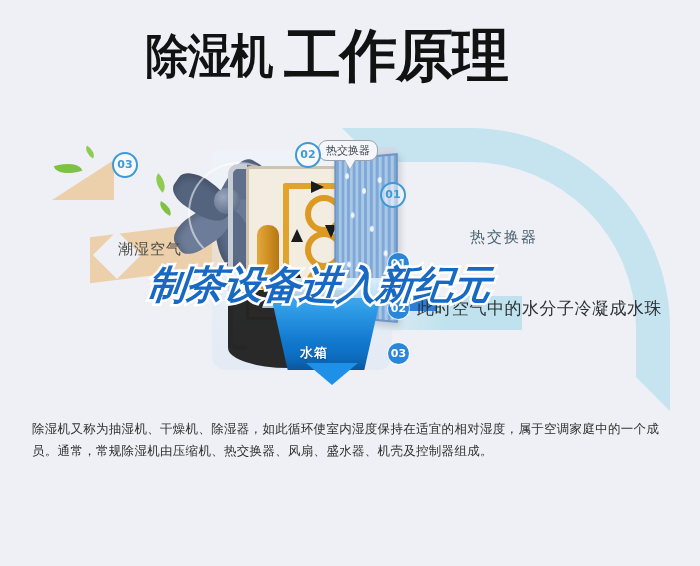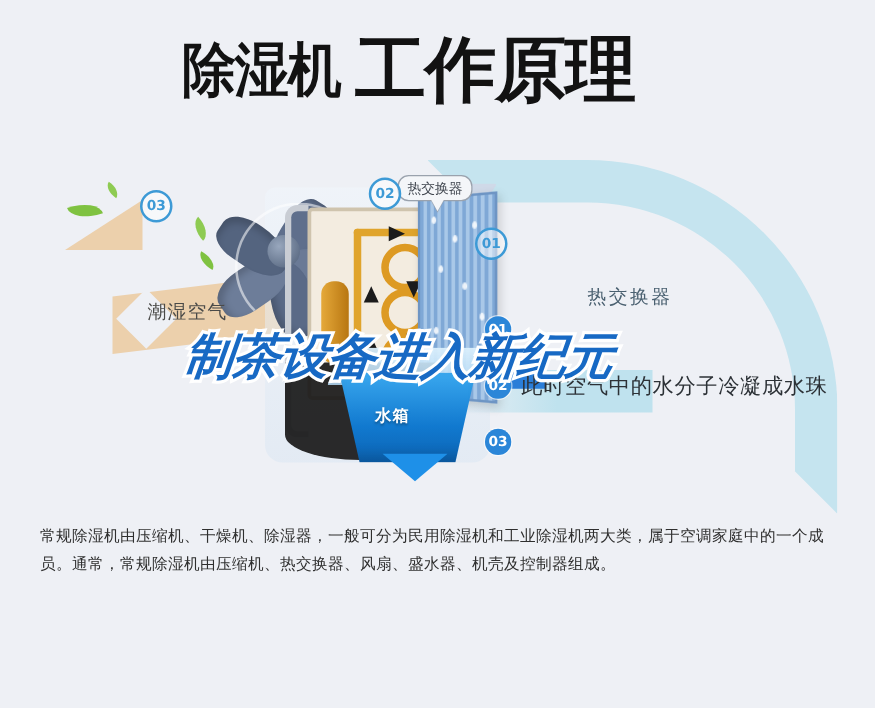--- a/index.html
+++ b/index.html
@@ -262,21 +262,21 @@
   }
   .tank-lid {
     position: absolute;
     left: 262px; top: 158px;
     width: 128px; height: 30px;
     background: linear-gradient(180deg, rgba(220,240,252,.95), rgba(180,218,246,.85));
     clip-path: polygon(6% 30%, 22% 0%, 95% 0%, 100% 58%, 84% 100%, 0% 100%);
   }
   .tank-label {
     position: absolute;
-    left: 300px; top: 204px;
+    left: 300px; top: 224px;
     font-size: 13px;
     color: #ffffff;
     font-weight: 700;
     letter-spacing: 1px;
     text-shadow: 0 1px 2px rgba(0,0,0,.35);
   }
   .tank-tip {
     position: absolute;
     left: 306px; top: 243px;
     width: 0; height: 0;
@@ -488,14 +488,14 @@
     <div class="step-text">此时空气中的水分子冷凝成水珠</div>
   </div>
   <div class="step-row">
     <div class="step-num">03</div>
   </div>
 </div>
 
 <div id="overlay-text">制茶设备进入新纪元</div>
 
 <div id="paragraphs">
-  <p class="para">常规除湿机由压缩机、干燥机、除湿器，一般可分为民用除湿机和工业除湿机两大类，属于空调家庭中的一个成员。通常，常规除湿机由压缩机、热交换器、风扇、盛水器、机壳及控制器组成。</p>
+  <p class="para">除湿机又称为抽湿机、干燥机、除湿器，如此循环使室内湿度保持在适宜的相对湿度，属于空调家庭中的一个成员。通常，常规除湿机由压缩机、热交换器、风扇、盛水器、机壳及控制器组成。</p>
 </div>
 
 </body></html>

